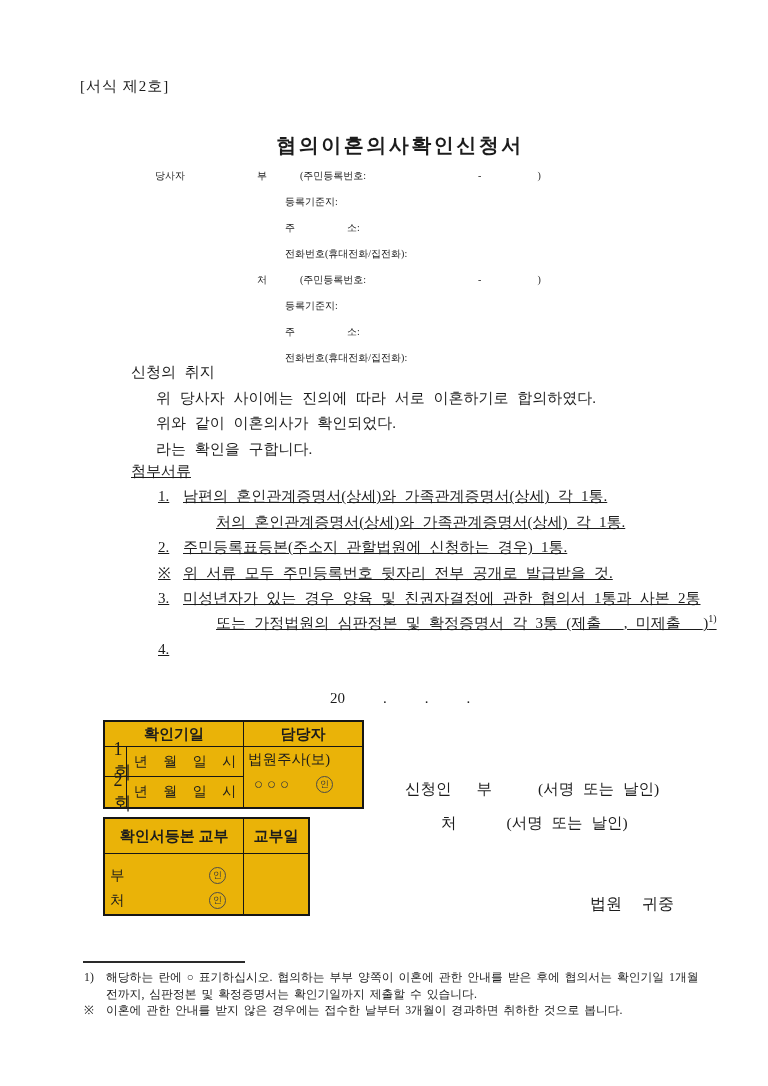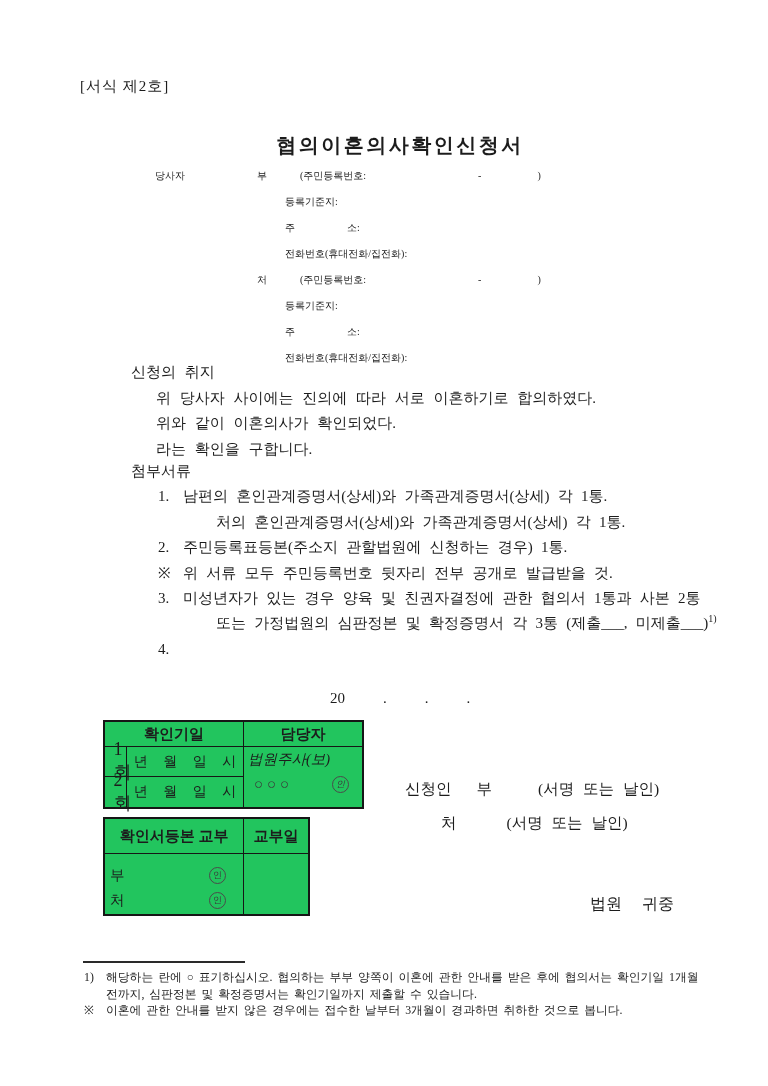--- a/index.html
+++ b/index.html
@@ -28,47 +28,47 @@
   .sub{margin-left:130px;}
   .rrn-sp1{display:inline-block;width:112px;}
   .rrn-sp2{display:inline-block;width:56px;}
   .addr-gap{display:inline-block;width:52px;}
 
   
   .purpose{left:131px;top:360px;font-size:15px;line-height:25.5px;}
   .purpose .pline{margin-left:25px;}
 
   
-  .attach{left:131px;top:459px;font-size:15px;line-height:25.4px;}
+  .attach{left:131px;top:459px;font-size:15px;line-height:25.4px;text-decoration:underline;}
   .alist{margin-left:27px;}
   .aitem{display:flex;}
   .mk{width:25px;flex:none;}
   .itext{white-space:pre;word-spacing:4.5px;}
   .cont{padding-left:33px;}
   sup.fnref{font-size:10px;vertical-align:super;line-height:0;}
 
   
   .dateline{left:330px;top:690px;font-size:15px;}
   .dateline .dot{display:inline-block;margin-left:38px;}
   .dateline .dot:first-of-type{margin-left:30px;}
 
   
-  .tbl{border:2px solid #161616;display:grid;background:#22c55e;}
+  .tbl{border:2px solid #161616;display:grid;background:#eab308;}
   .tbl div{box-sizing:border-box;}
   .tbl1{left:103px;top:720px;grid-template-columns:22px 117px 118px;grid-template-rows:25px 30px 30px;}
   .tbl2{left:103px;top:817px;grid-template-columns:139px 64px;grid-template-rows:35px 60px;}
   .cell{display:flex;align-items:center;}
   .bb{border-bottom:1px solid #161616;}
   .br{border-right:1px solid #161616;}
   .hdr{justify-content:center;font-weight:bold;font-size:15px;}
   .span2{grid-column:1/3;}
   .round{font-size:18px;padding-left:14px;justify-content:center;}
   .ymd{justify-content:center;font-size:14px;word-spacing:12px;}
   .officer{grid-column:3;grid-row:2/4;flex-direction:column;align-items:stretch;
-           padding:3px 4px 2px 4px;display:flex;font-size:14.5px;font-style:italic;}
+           padding:3px 20px 2px 4px;display:flex;font-size:14.5px;}
   .officer-name-row{display:flex;align-items:center;margin-top:7px;}
   .circles{letter-spacing:4px;margin-left:6px;font-size:15px;color:#3a3a3a;}
   .stamp{display:inline-flex;width:15px;height:15px;border:1px solid #4a4a4a;border-radius:50%;
          font-size:9px;align-items:center;justify-content:center;flex:none;color:#3a3a3a;}
   .officer-stamp{margin-left:auto;margin-right:9px;}
   .issue-left{flex-direction:column;align-items:stretch;padding:9px 17px 0 5px;display:flex;font-size:14.5px;}
   .issue-row{display:flex;align-items:center;justify-content:space-between;height:25px;}
 
   
   .sig{left:405px;top:779px;font-size:15.5px;}

